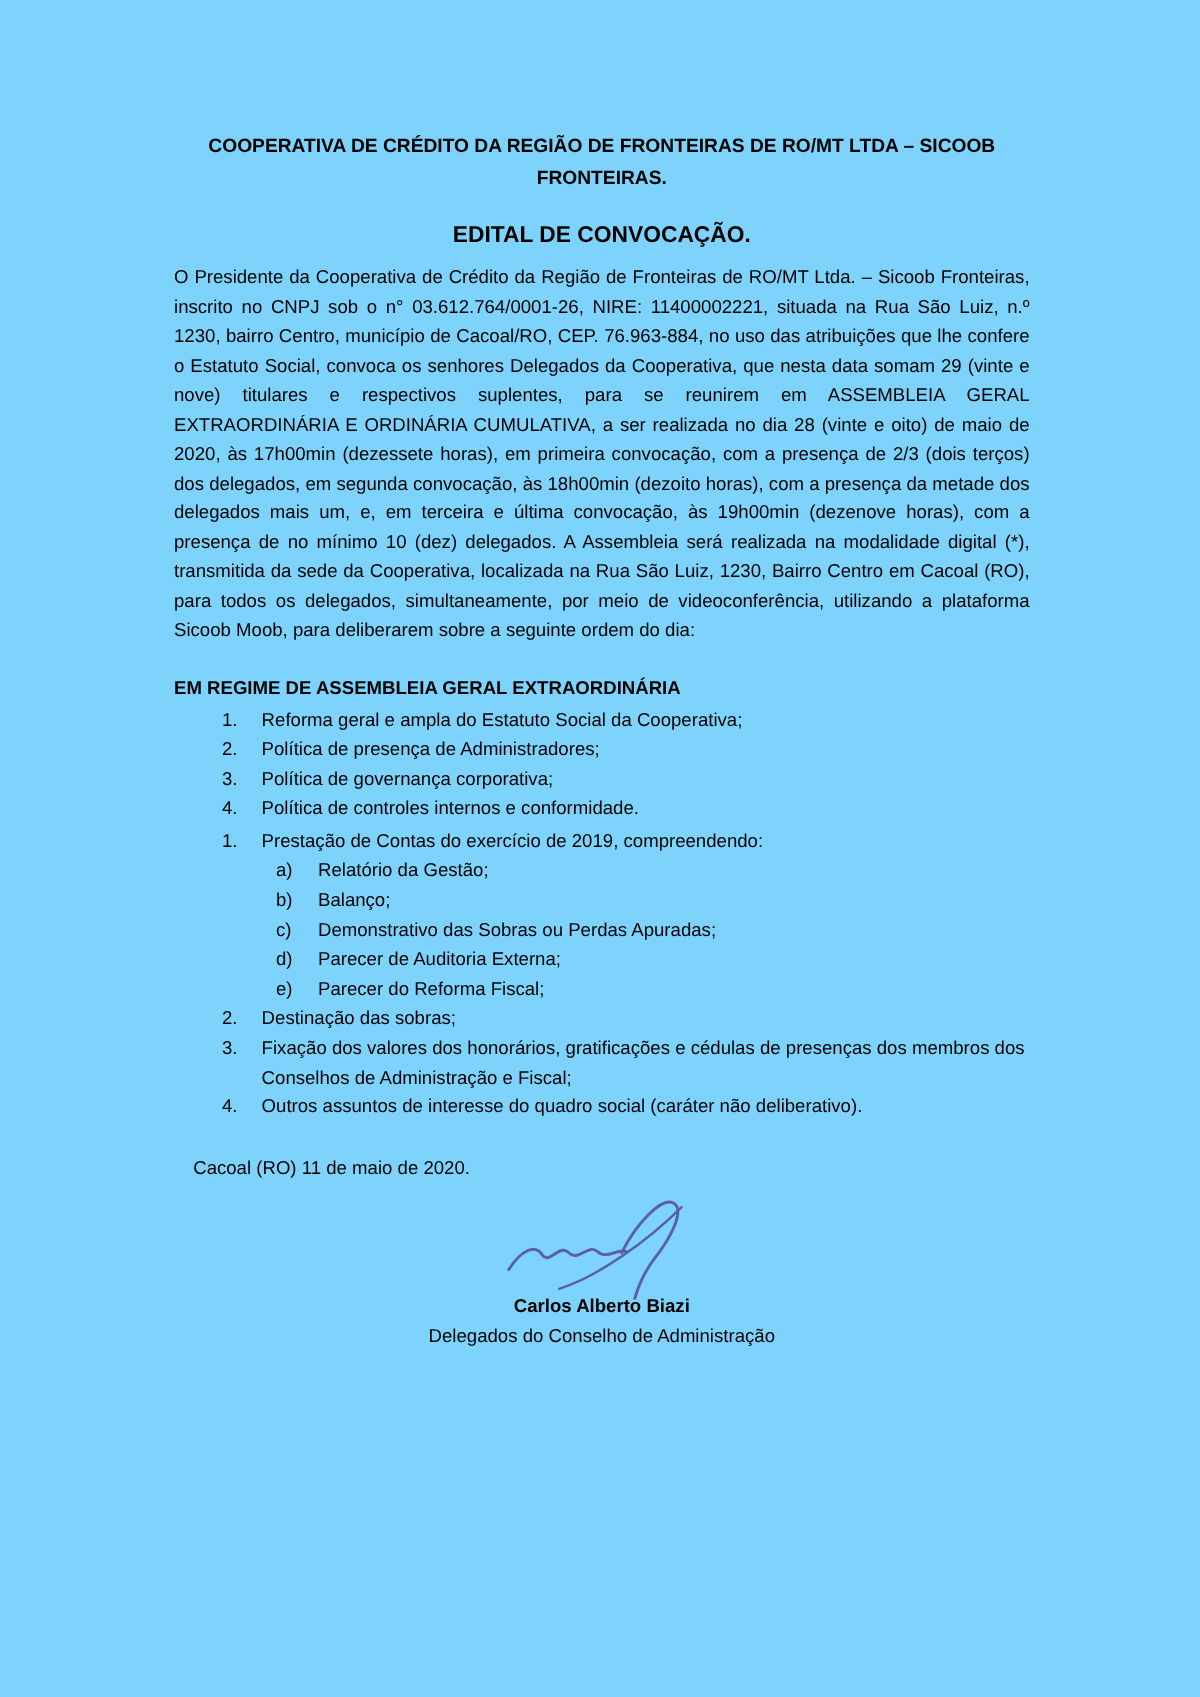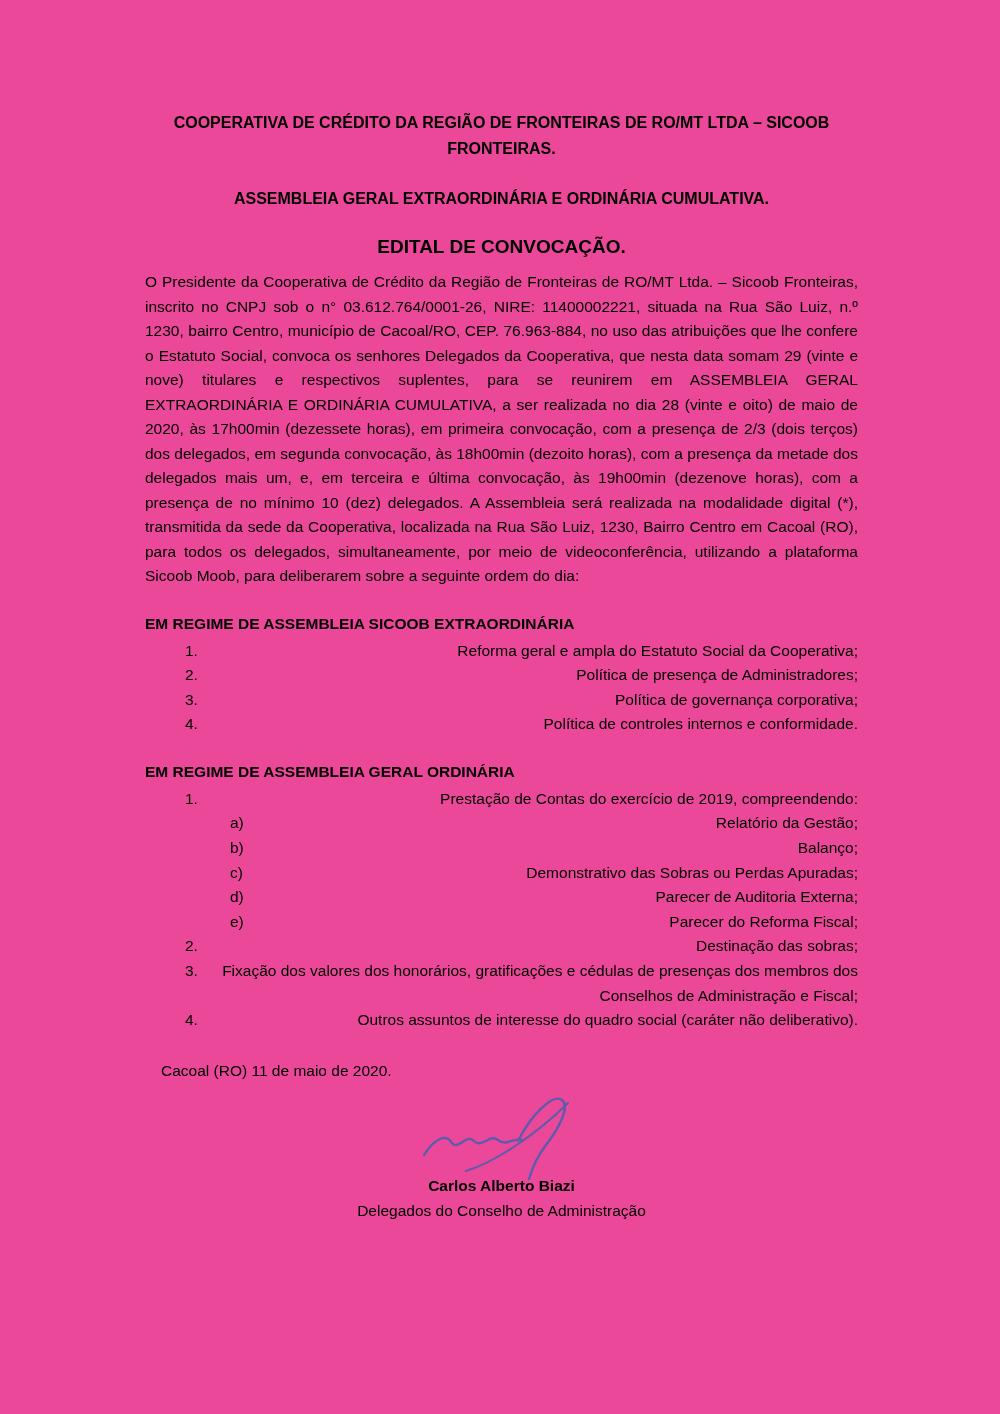--- a/index.html
+++ b/index.html
@@ -5,21 +5,21 @@
   html, body {
     margin: 0;
     padding: 0;
     background: #ffffff;
   }
   .page {
     position: relative;
     width: 1000px;
     height: 1414px;
     margin: 0 auto;
-    background: #ec4899;
+    background: #7dd3fc;
     box-sizing: border-box;
     padding: 110px 142px 40px 145px;
     font-family: "Liberation Sans", "DejaVu Sans", sans-serif;
     font-size: 15.5px;
     color: #000000;
     overflow: hidden;
   }
   .doc-title {
     margin: 0;
     font-size: 16px;
@@ -56,21 +56,21 @@
     font-weight: bold;
     line-height: 25px;
   }
   .list { margin: 3px 0 0 0; }
   .li {
     display: flex;
     margin-left: 40px;
     line-height: 24.6px;
   }
   .li .mk { width: 33px; flex: none; }
-  .li .tx { flex: 1; text-align: right; }
+  .li .tx { flex: 1; }
   .li.sub { margin-left: 85px; }
   .li.sub .mk { width: 35px; }
   .date-line {
     margin: 26px 0 0 16px;
     line-height: 24.5px;
   }
   .sig-block {
     margin-top: 4px;
     text-align: center;
   }
@@ -86,48 +86,46 @@
     line-height: 25px;
   }
 </style>
 </head>
 <body>
 
 <div class="page">
 
   <h1 class="doc-title">COOPERATIVA DE CRÉDITO DA REGIÃO DE FRONTEIRAS DE RO/MT LTDA – SICOOB FRONTEIRAS.</h1>
 
-  <h2 class="doc-subtitle">ASSEMBLEIA GERAL EXTRAORDINÁRIA E ORDINÁRIA CUMULATIVA.</h2>
 
   <h2 class="doc-heading">EDITAL DE CONVOCAÇÃO.</h2>
 
   <p class="intro">O Presidente da Cooperativa de Crédito da Região de Fronteiras de RO/MT Ltda. – Sicoob Fronteiras, inscrito no CNPJ sob o n° 03.612.764/0001-26, NIRE: 11400002221, situada na Rua São Luiz, n.º 1230, bairro Centro, município de Cacoal/RO, CEP. 76.963-884, no uso das atribuições que lhe confere o Estatuto Social, convoca os senhores Delegados da Cooperativa, que nesta data somam 29 (vinte e nove) titulares e respectivos suplentes, para se reunirem em ASSEMBLEIA GERAL EXTRAORDINÁRIA E ORDINÁRIA CUMULATIVA, a ser realizada no dia 28 (vinte e oito) de maio de 2020, às 17h00min (dezessete horas), em primeira convocação, com a presença de 2/3 (dois terços) dos delegados, em segunda convocação, às 18h00min (dezoito horas), com a presença da metade dos delegados mais um, e, em terceira e última convocação, às 19h00min (dezenove horas), com a presença de no mínimo 10 (dez) delegados. A Assembleia será realizada na modalidade digital (*), transmitida da sede da Cooperativa, localizada na Rua São Luiz, 1230, Bairro Centro em Cacoal (RO), para todos os delegados, simultaneamente, por meio de videoconferência, utilizando a plataforma Sicoob Moob, para deliberarem sobre a seguinte ordem do dia:</p>
 
 
-  <h3 class="section-heading">EM REGIME DE ASSEMBLEIA SICOOB EXTRAORDINÁRIA</h3>
+  <h3 class="section-heading">EM REGIME DE ASSEMBLEIA GERAL EXTRAORDINÁRIA</h3>
   <div class="list">
     <div class="li">
       <span class="mk">1.</span>
       <span class="tx">Reforma geral e ampla do Estatuto Social da Cooperativa;</span>
     </div>
     <div class="li">
       <span class="mk">2.</span>
       <span class="tx">Política de presença de Administradores;</span>
     </div>
     <div class="li">
       <span class="mk">3.</span>
       <span class="tx">Política de governança corporativa;</span>
     </div>
     <div class="li">
       <span class="mk">4.</span>
       <span class="tx">Política de controles internos e conformidade.</span>
     </div>
   </div>
 
-  <h3 class="section-heading">EM REGIME DE ASSEMBLEIA GERAL ORDINÁRIA</h3>
   <div class="list">
     <div class="li">
       <span class="mk">1.</span>
       <span class="tx">Prestação de Contas do exercício de 2019, compreendendo:</span>
     </div>
     <div class="li sub">
       <span class="mk">a)</span>
       <span class="tx">Relatório da Gestão;</span>
     </div>
     <div class="li sub">

